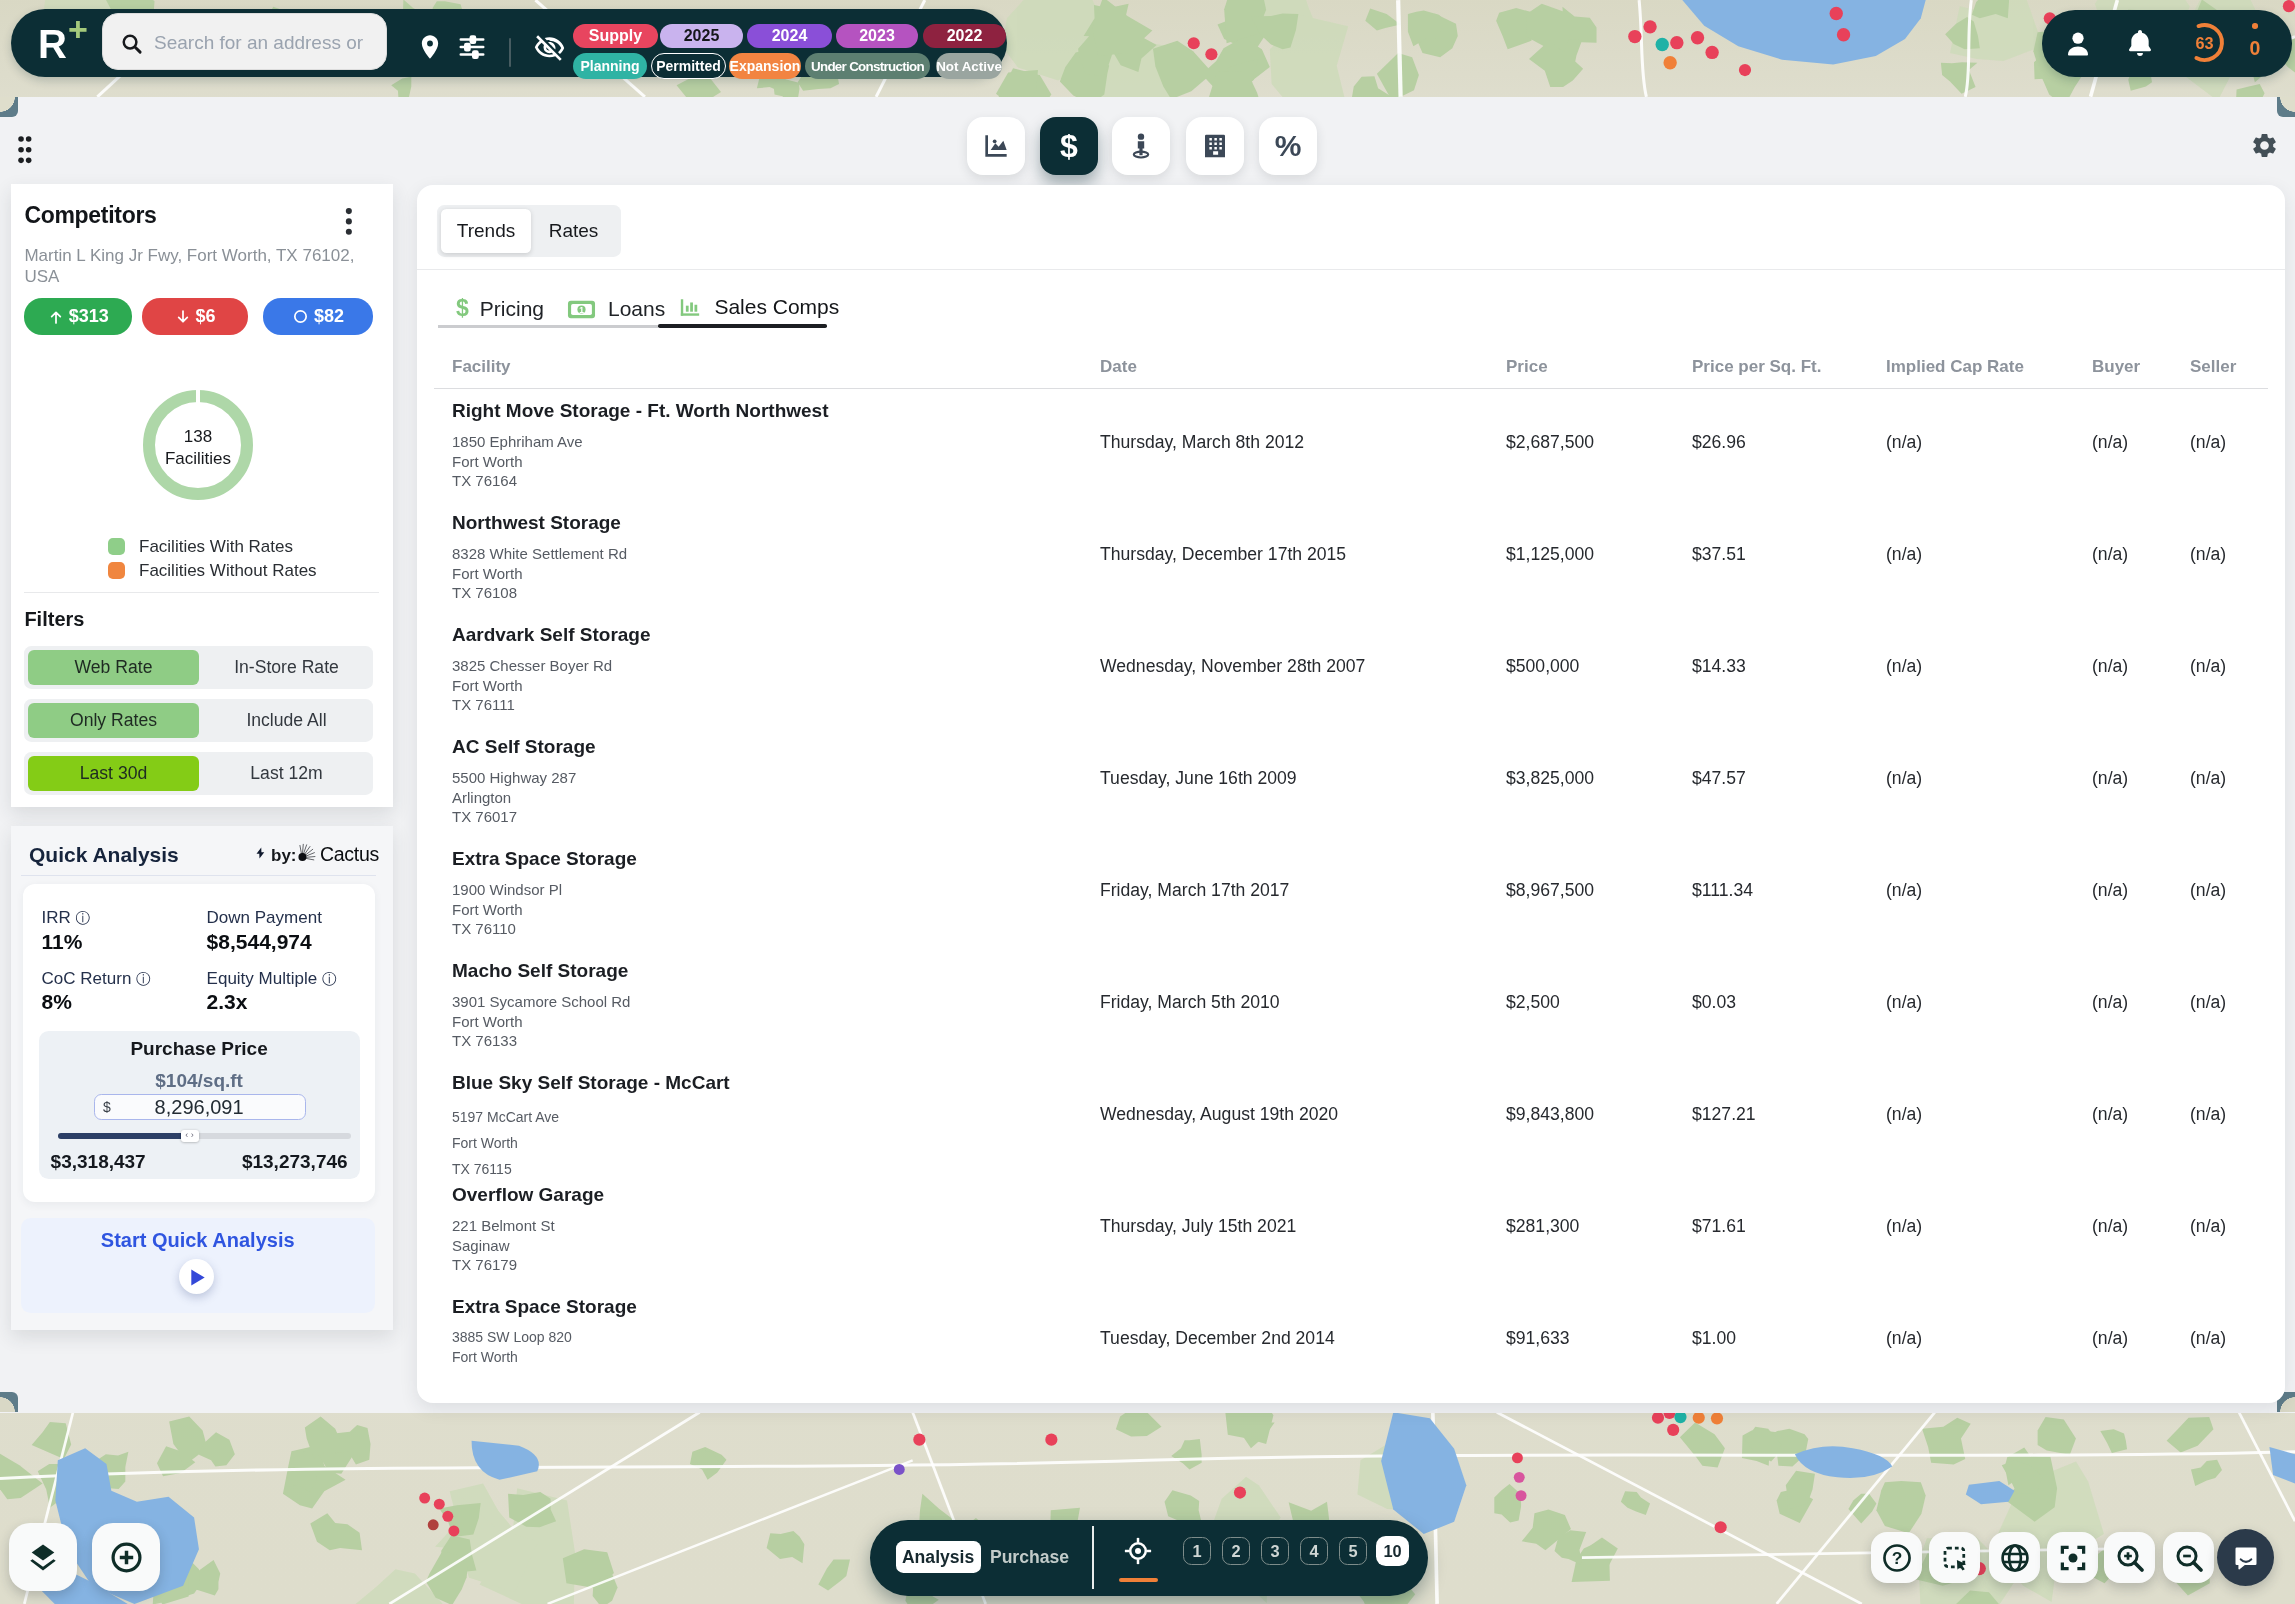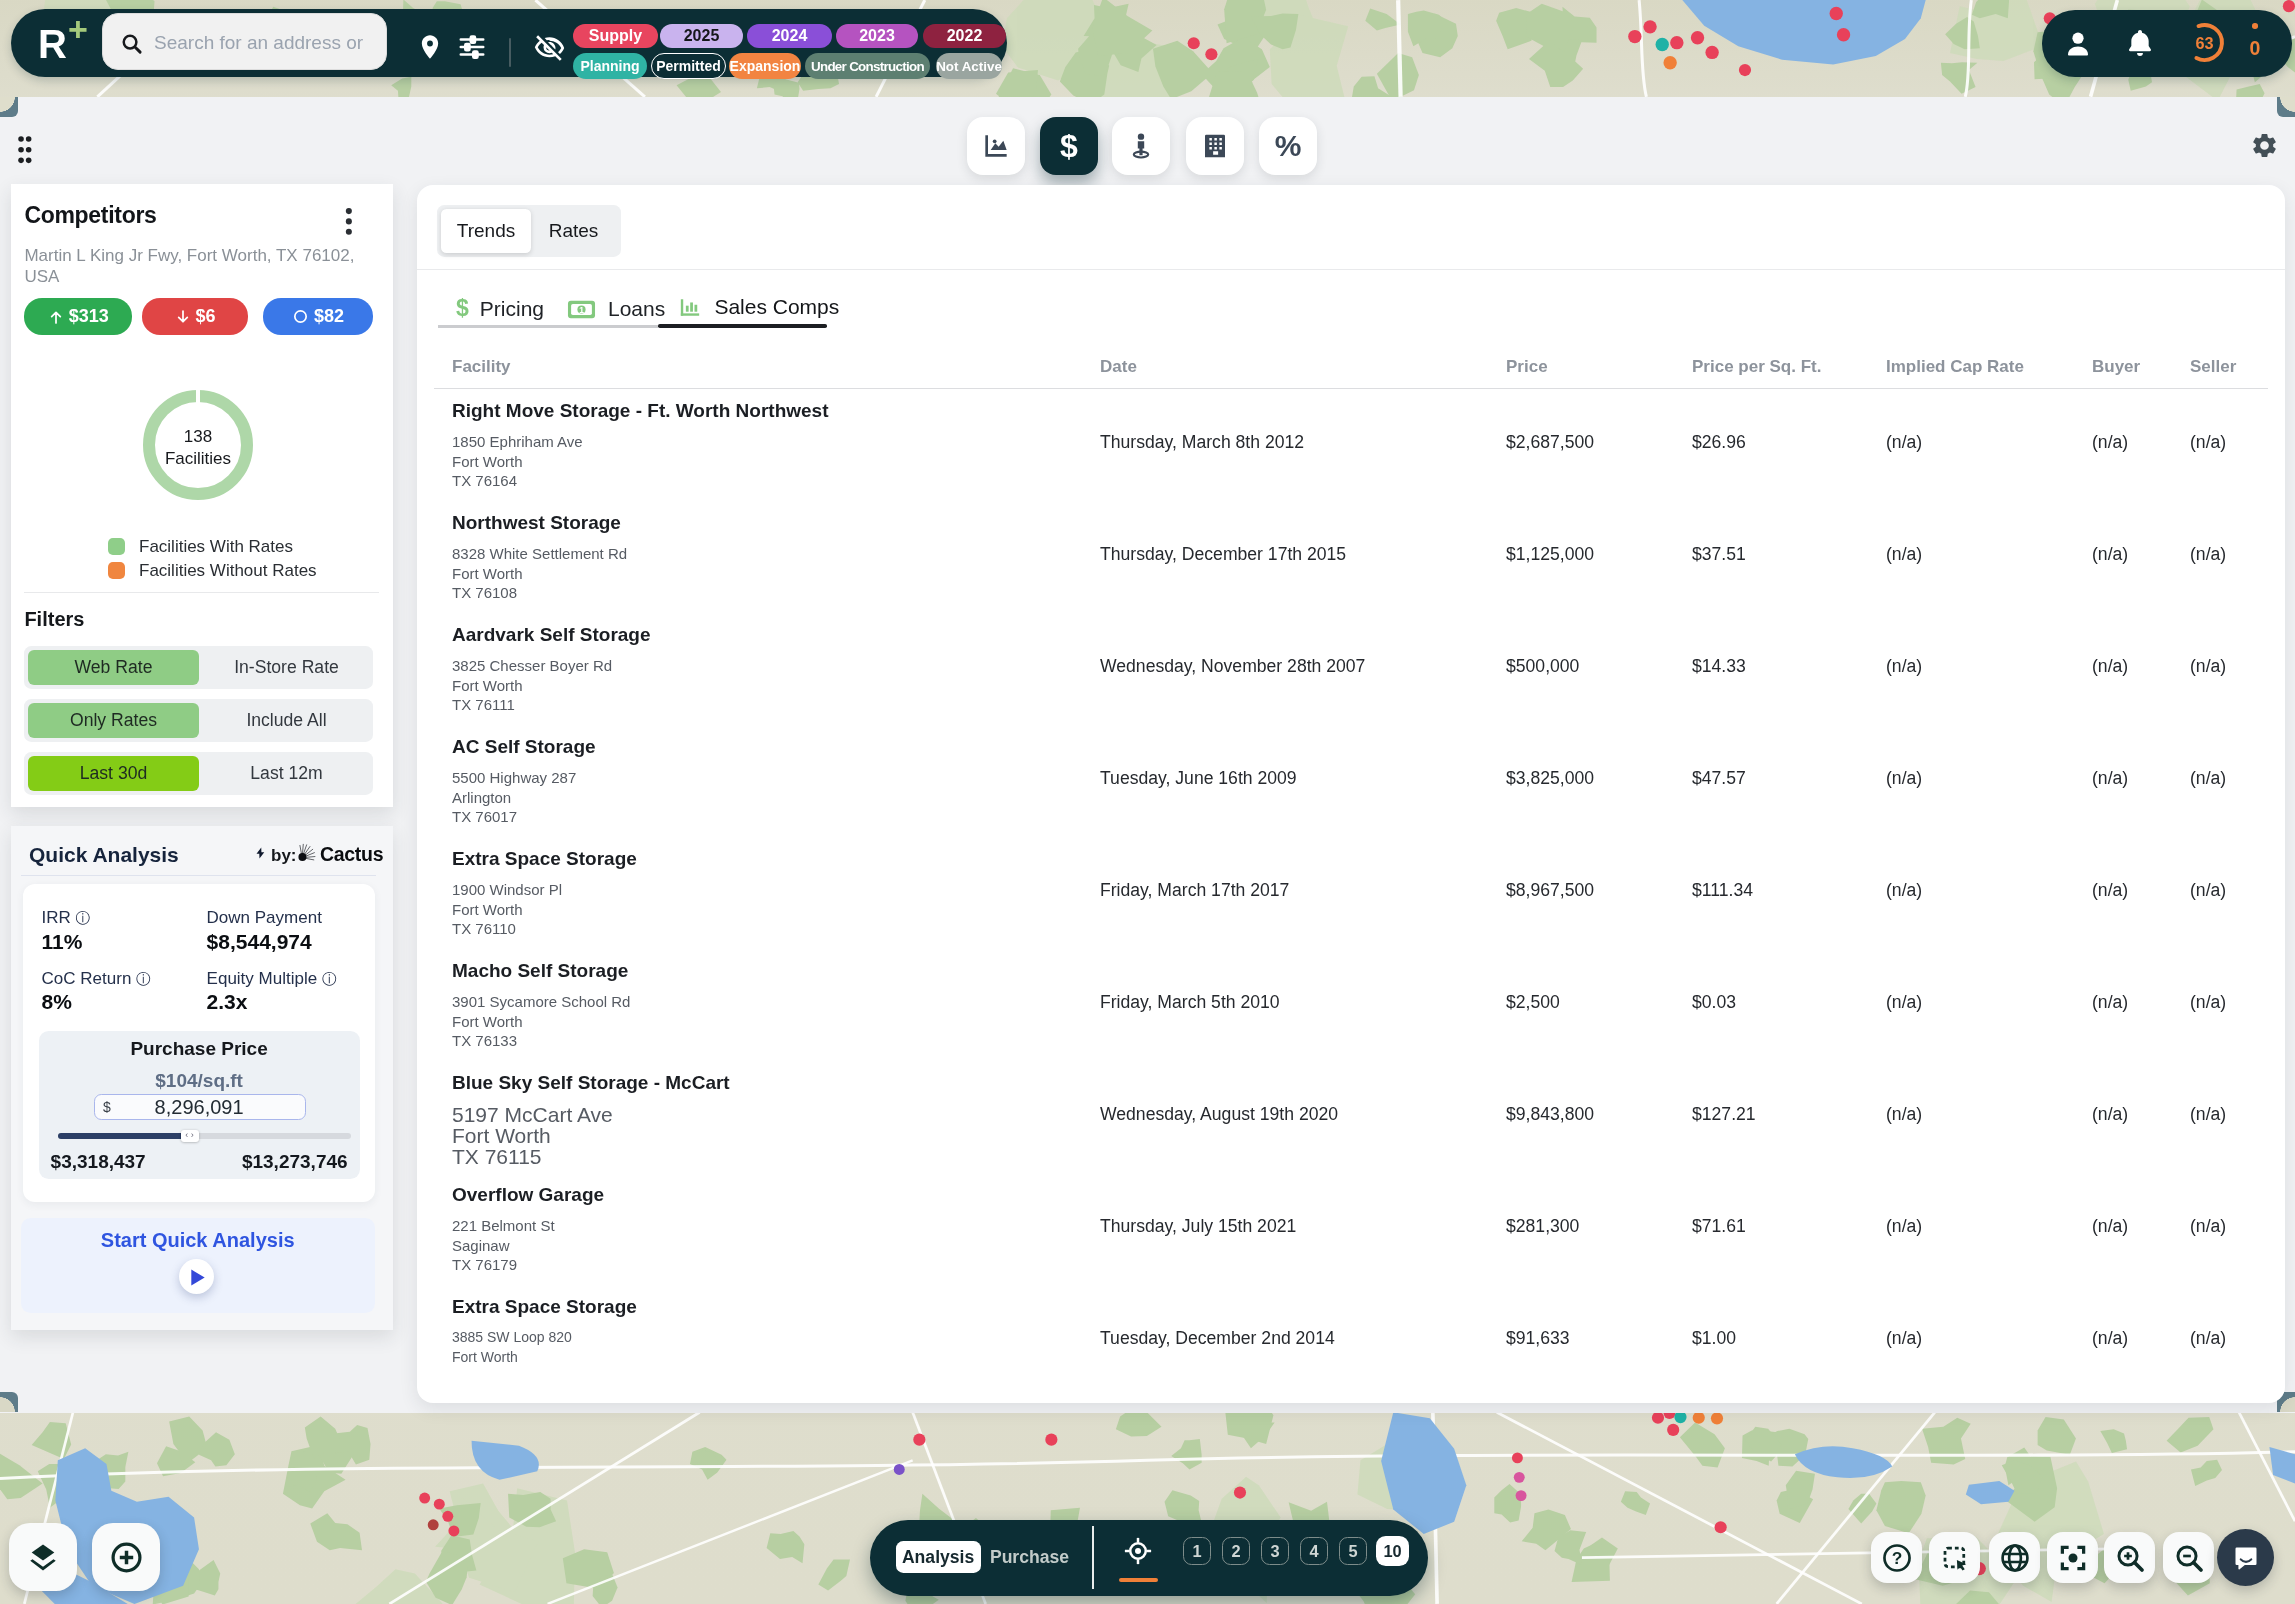--- a/index.html
+++ b/index.html
@@ -426,21 +426,21 @@
         <line x1="9" y1="27" x2="17" y2="4"></line>
         <line x1="9" y1="27" x2="23" y2="7"></line>
         <line x1="9" y1="27" x2="28" y2="12"></line>
         <line x1="9" y1="27" x2="31" y2="18"></line>
         <line x1="9" y1="27" x2="32" y2="25"></line>
         <line x1="9" y1="27" x2="30" y2="31"></line>
         <line x1="9" y1="27" x2="5" y2="5"></line>
       </g>
       <circle cx="9.5" cy="26" r="7" fill="#0c0e12"></circle>
     </svg>
-  <div class="abs" style="left:309px;top:17px;font-size:19.5px;font-weight:bold;color:#0b0d10;letter-spacing:-0.3px;">Cactus</div>
+  <div class="abs" style="left:309px;top:17px;font-size:19.5px;font-weight:normal;color:#0b0d10;letter-spacing:-0.3px;">Cactus</div>
   <div class="abs" style="left:9.7px;top:49px;width:355px;height:1.2px;background:#dfe3ee;"></div>
   <div class="abs" style="left:11.6px;top:58px;width:352px;height:318px;background:#fff;border-radius:12px;box-shadow:0 2.4px 8.5px rgba(40,50,70,.06);">
     <div class="abs" style="left:19px;top:24px;font-size:17px;color:#24304b;">IRR <span style="font-size:14.6px;">ⓘ</span></div>
     <div class="abs" style="left:19px;top:46px;font-size:21px;font-weight:bold;color:#0b0e12;">11%</div>
     <div class="abs" style="left:184px;top:24px;font-size:17px;color:#24304b;">Down Payment</div>
     <div class="abs" style="left:184px;top:46px;font-size:21px;font-weight:bold;color:#0b0e12;">$8,544,974</div>
     <div class="abs" style="left:19px;top:85px;font-size:17px;color:#24304b;">CoC Return <span style="font-size:14.6px;">ⓘ</span></div>
     <div class="abs" style="left:19px;top:106px;font-size:21px;font-weight:bold;color:#0b0e12;">8%</div>
     <div class="abs" style="left:184px;top:85px;font-size:17px;color:#24304b;">Equity Multiple <span style="font-size:14.6px;">ⓘ</span></div>
     <div class="abs" style="left:184px;top:106px;font-size:21px;font-weight:bold;color:#0b0e12;">2.3x</div>
@@ -562,21 +562,21 @@
     <div class="abs" style="left:35px;top:38px;font-size:15px;line-height:19.5px;color:#565b63;">3901 Sycamore School Rd<br>Fort Worth<br>TX 76133</div>
     <div class="abs" style="left:683px;top:38px;font-size:17.6px;color:#26292e;">Friday, March 5th 2010</div>
     <div class="abs" style="left:1089px;top:38px;font-size:17.6px;color:#26292e;">$2,500</div>
     <div class="abs" style="left:1275px;top:38px;font-size:17.6px;color:#26292e;">$0.03</div>
     <div class="abs" style="left:1469px;top:38px;font-size:17.6px;color:#26292e;">(n/a)</div>
     <div class="abs" style="left:1675px;top:38px;font-size:17.6px;color:#26292e;">(n/a)</div>
     <div class="abs" style="left:1773px;top:38px;font-size:17.6px;color:#26292e;">(n/a)</div>
   </div>
   <div class="abs" style="left:0;top:881px;width:1868px;height:112px;">
     <div class="abs" style="left:35px;top:6px;font-size:19px;font-weight:bold;color:#1b1e23;">Blue Sky Self Storage - McCart</div>
-    <div class="abs" style="left:35px;top:38px;font-size:21px;line-height:21px;color:#565b63;">5197 McCart Ave<br>Fort Worth<br>TX 76115</div>
+    <div class="abs" style="left:35px;top:38px;font-size:14px;line-height:26px;color:#565b63;">5197 McCart Ave<br>Fort Worth<br>TX 76115</div>
     <div class="abs" style="left:683px;top:38px;font-size:17.6px;color:#26292e;">Wednesday, August 19th 2020</div>
     <div class="abs" style="left:1089px;top:38px;font-size:17.6px;color:#26292e;">$9,843,800</div>
     <div class="abs" style="left:1275px;top:38px;font-size:17.6px;color:#26292e;">$127.21</div>
     <div class="abs" style="left:1469px;top:38px;font-size:17.6px;color:#26292e;">(n/a)</div>
     <div class="abs" style="left:1675px;top:38px;font-size:17.6px;color:#26292e;">(n/a)</div>
     <div class="abs" style="left:1773px;top:38px;font-size:17.6px;color:#26292e;">(n/a)</div>
   </div>
   <div class="abs" style="left:0;top:993px;width:1868px;height:112px;">
     <div class="abs" style="left:35px;top:6px;font-size:19px;font-weight:bold;color:#1b1e23;">Overflow Garage</div>
     <div class="abs" style="left:35px;top:38px;font-size:15px;line-height:19.5px;color:#565b63;">221 Belmont St<br>Saginaw<br>TX 76179</div>

